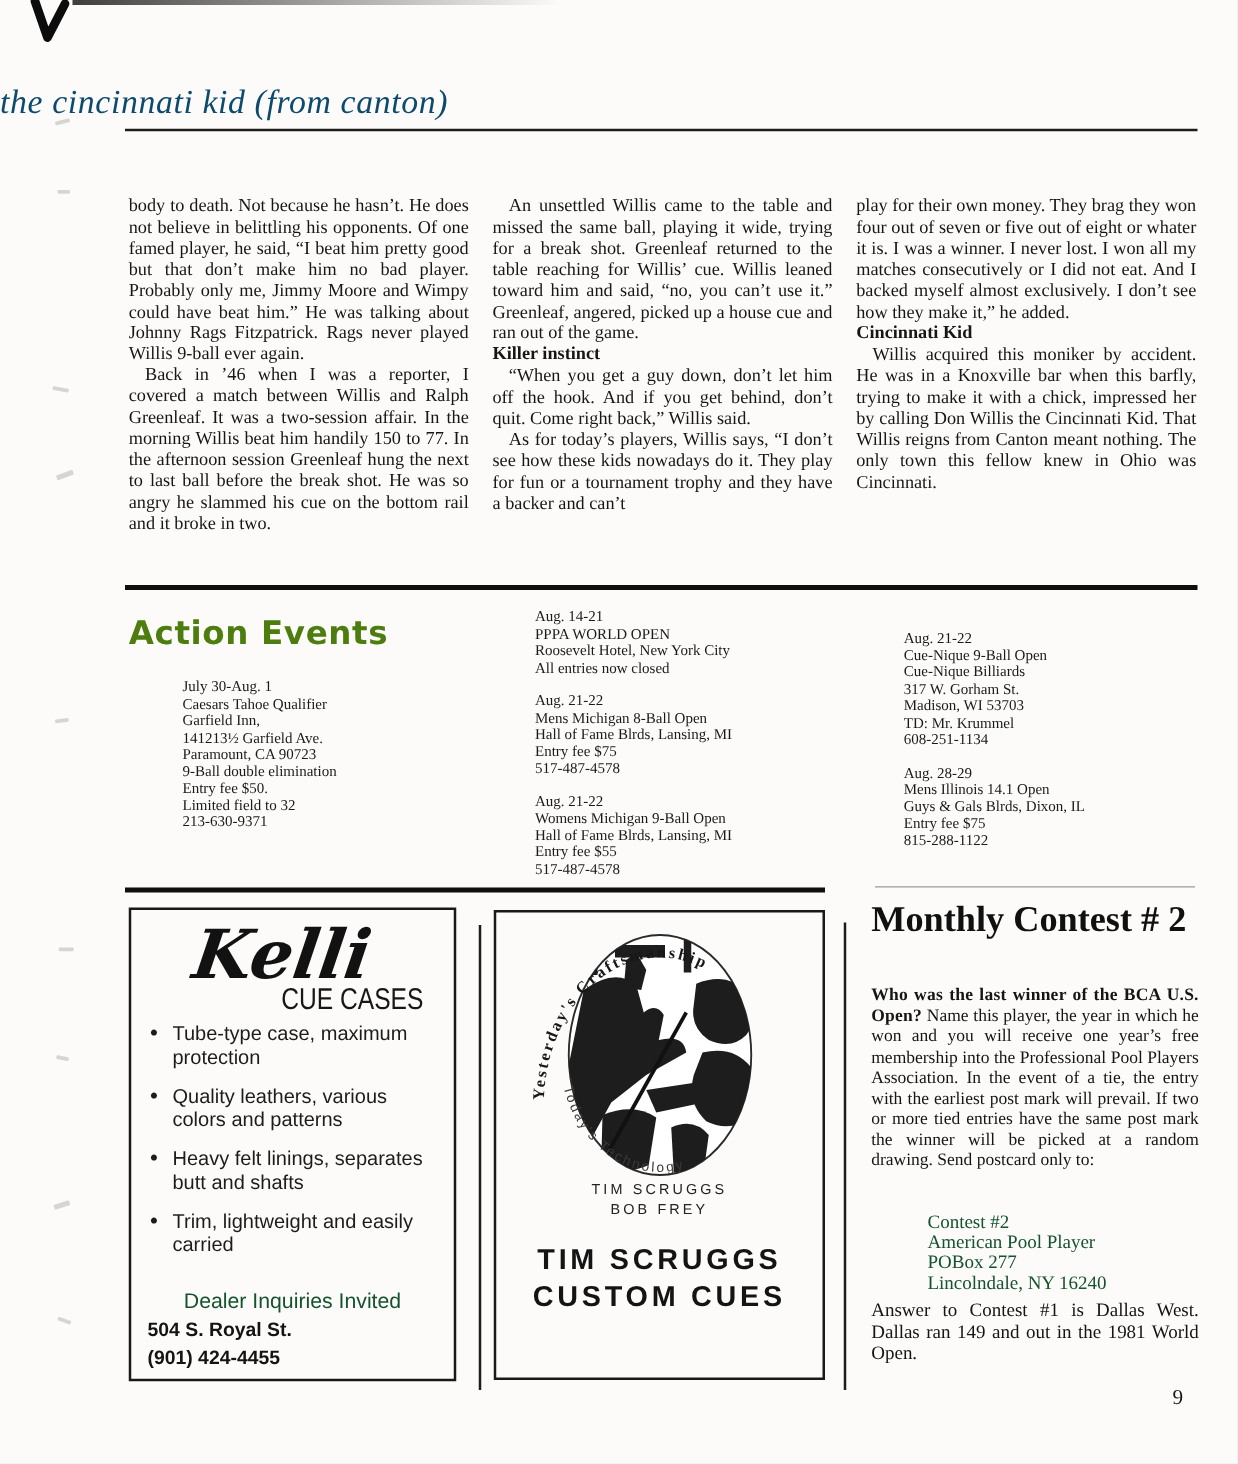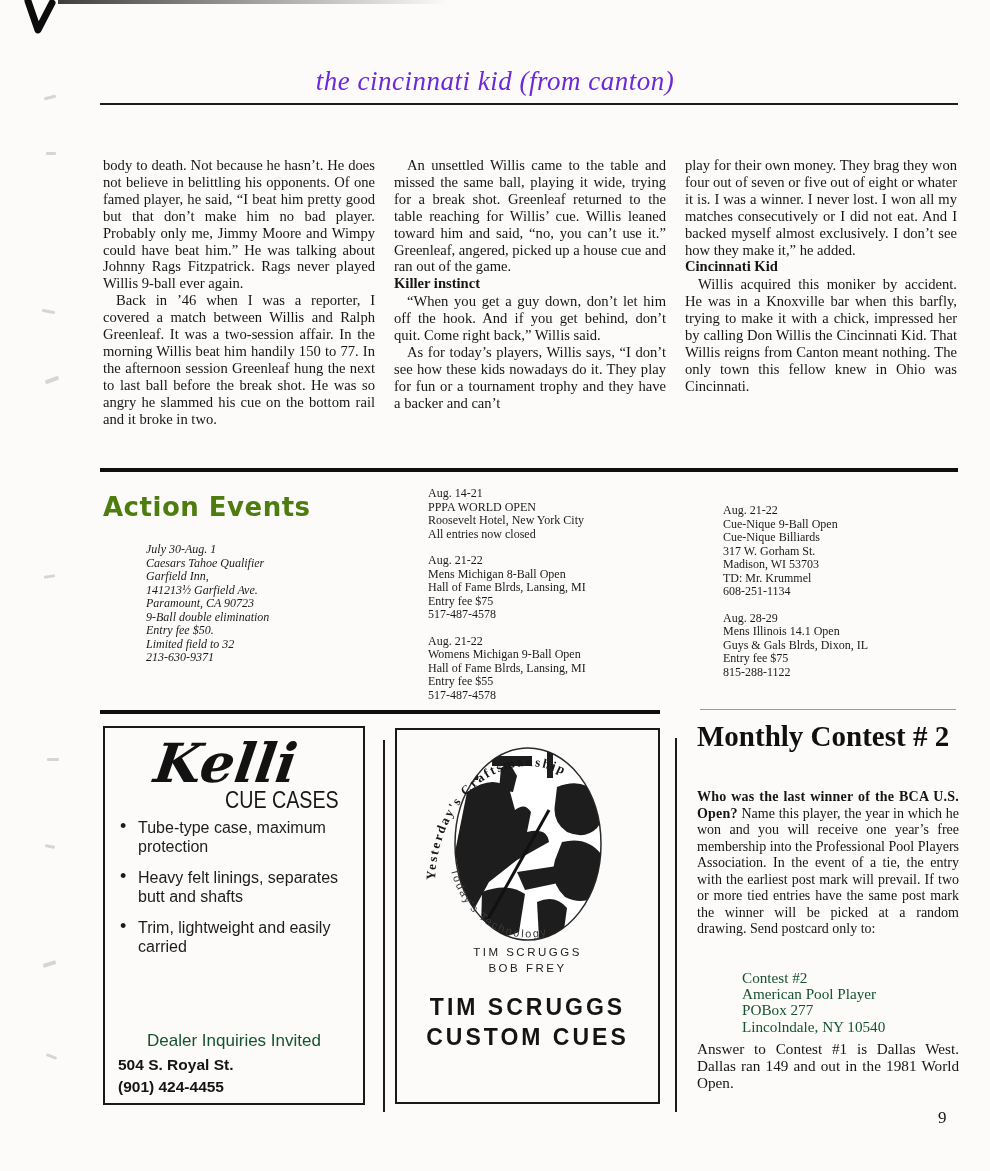--- a/index.html
+++ b/index.html
@@ -9,22 +9,22 @@
     font-family:"Liberation Serif", serif;
   }
   .abs{position:absolute;}
 
   
   .smear{height:4px; background:linear-gradient(to right, rgba(15,15,15,.8), rgba(15,15,15,.35) 55%, rgba(15,15,15,0));}
   .tick{background:#c4c4c0; opacity:.7; border-radius:1px;}
 
   
   .masthead{
-    width:100%; text-align:center;
-    font-style:italic; font-size:27px; letter-spacing:.5px; color:#6d28d9;
+    width:100%; text-align:left;
+    font-style:italic; font-size:27px; letter-spacing:.5px; color:#0c4a6e;
   }
   .rule-thin{background:#1c1c1c; height:2px;}
   .rule-heavy{background:#0f0f0f; height:4px;}
   .rule-gray{background:#9a9a96; height:1px;}
 
   
   .col{
     width:272px; font-size:14.6px; line-height:16.9px; text-align:justify; color:#161616;
   }
   .col p{margin:0;}
@@ -119,21 +119,21 @@
   </div>
   <div class="abs col" style="left:685px; top:157px;">
     <p>play for their own money. They brag they won four out of seven or five out of eight or whater it is. I was a winner. I never lost. I won all my matches consecutively or I did not eat. And I backed myself almost exclusively. I don’t see how they make it,” he added.</p>
     <p class="subhead">Cincinnati Kid</p>
     <p class="indent">Willis acquired this moniker by accident. He was in a Knoxville bar when this barfly, trying to make it with a chick, impressed her by calling Don Willis the Cincinnati Kid. That Willis reigns from Canton meant nothing. The only town this fellow knew in Ohio was Cincinnati.</p>
   </div>
 
   <div class="abs rule-heavy" style="left:100px; top:468px; width:858px;"></div>
 
   <div class="abs ae-heading" style="left:103px; top:492px;">Action Events</div>
-  <div class="abs ev-col" style="left:146px; top:543px;font-style:italic;">
+  <div class="abs ev-col" style="left:146px; top:543px;">
 
   <div class="event">
         <div class="ev-line">July 30-Aug. 1</div>
         <div class="ev-line">Caesars Tahoe Qualifier</div>
         <div class="ev-line">Garfield Inn,</div>
         <div class="ev-line">141213½ Garfield Ave.</div>
         <div class="ev-line">Paramount, CA 90723</div>
         <div class="ev-line">9-Ball double elimination</div>
         <div class="ev-line">Entry fee $50.</div>
         <div class="ev-line">Limited field to 32</div>
@@ -188,20 +188,21 @@
 
   <div class="abs vdiv" style="left:383px; top:740px; height:372px;"></div>
   <div class="abs vdiv" style="left:675px; top:738px; height:374px;"></div>
 
   <div class="abs adbox" style="left:103px; top:726px; width:258px; height:375px;">
     <div class="abs kelli-script" style="left:50px; top:8px;">Kelli</div>
     <div class="abs kelli-sub" style="right:24px; top:58px;">CUE CASES</div>
     <ul class="abs kelli-bullets" style="left:13px; top:90px; width:234px;">
 
     <li>Tube-type case, maximum protection</li>
+        <li>Quality leathers, various colors and patterns</li>
         <li>Heavy felt linings, separates butt and shafts</li>
         <li>Trim, lightweight and easily carried</li>
       </ul>
     <div class="abs kelli-dealer" style="left:0; top:303px; width:100%;">Dealer Inquiries Invited</div>
     <div class="abs kelli-addr" style="left:13px; top:328px;">504 S. Royal St.</div>
     <div class="abs kelli-addr" style="left:13px; top:350px; width:232px; display:flex; justify-content:space-between;">
       <span>(901) 424-4455</span>
     </div>
   </div>
 
@@ -243,19 +244,19 @@
 
   <div class="abs contest-heading" style="left:697px; top:720px;">Monthly Contest # 2</div>
   <div class="abs contest-body" style="left:697px; top:789px;">
     <b>Who was the last winner of the BCA U.S. Open?</b><span> Name this player, the year in which he won and you will receive one year’s free membership into the Professional Pool Players Association. In the event of a tie, the entry with the earliest post mark will prevail. If two or more tied entries have the same post mark the winner will be picked at a random drawing. Send postcard only to:</span>
   </div>
   <div class="abs contest-addr" style="left:742px; top:970px;">
 
   <div>Contest #2</div>
       <div>American Pool Player</div>
       <div>POBox 277</div>
-      <div>Lincolndale, NY 10540</div>
+      <div>Lincolndale, NY 16240</div>
     </div>
   <div class="abs contest-answer" style="left:697px; top:1040px;">Answer to Contest #1 is Dallas West. Dallas ran 149 and out in the 1981 World Open.</div>
 
   <div class="abs pageno" style="left:938px; top:1108px;">9</div>
 
 </div>
 
 </body></html>

